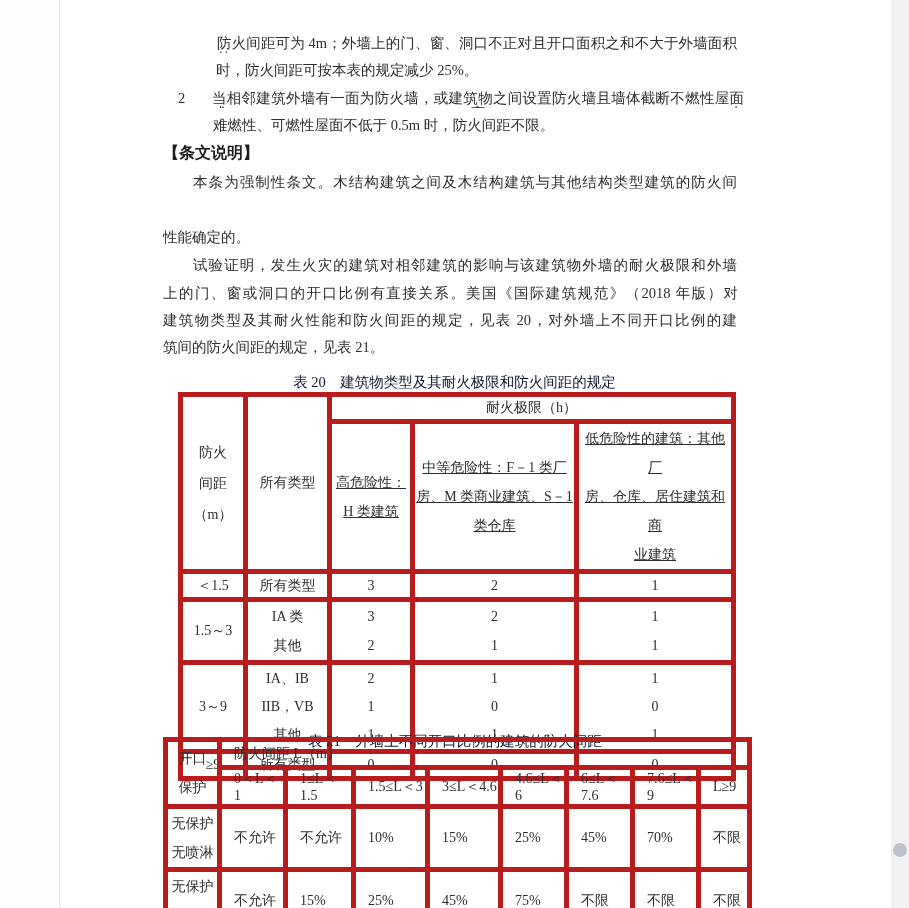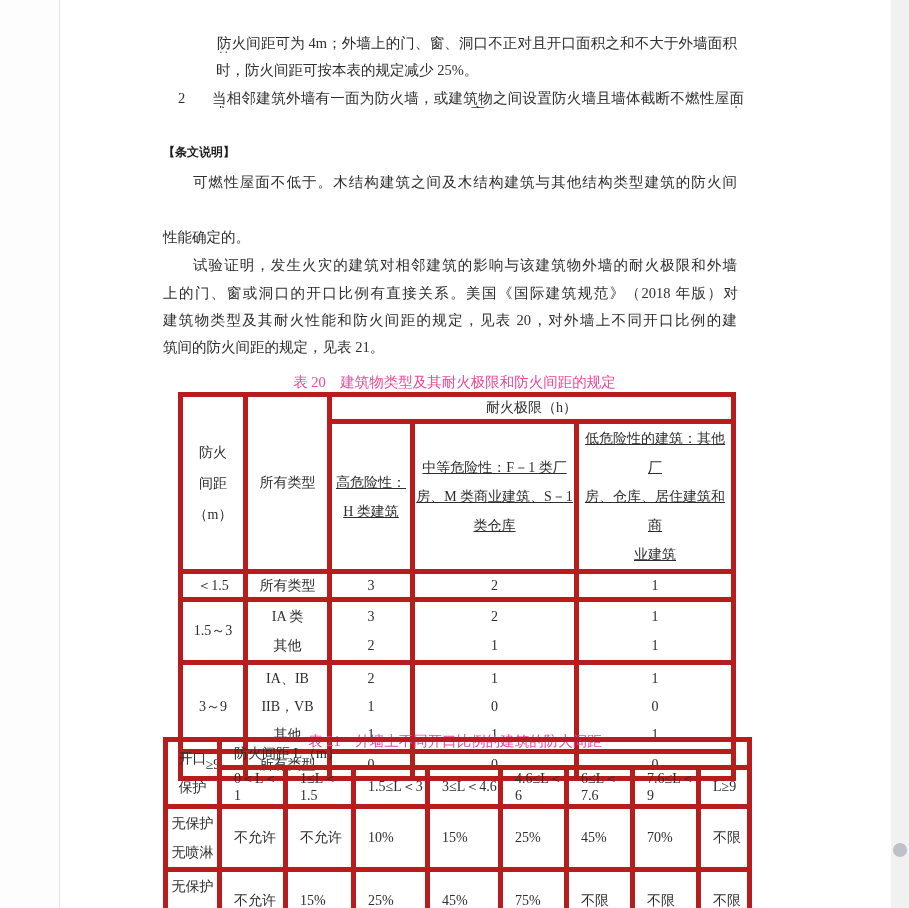--- a/index.html
+++ b/index.html
@@ -10,22 +10,22 @@
   
   .left-gutter { position:absolute; left:0; top:0; width:59px; height:908px; background:#fdfdfd; }
   .page-edge-line { position:absolute; left:59px; top:0; width:1px; height:908px; background:#e6e6e6; }
   .scroll-strip { position:absolute; left:891px; top:0; width:18px; height:908px; background:#f1f1f2; }
   .scroll-thumb { position:absolute; left:893px; top:843px; width:14px; height:14px;
     border-radius:50%; background:#bdc1c9; }
 
   
   .tline { position:absolute; white-space:nowrap; font-size:14.5px; line-height:15px; color:#2d2d2d;text-align:center; }
   .fill { white-space:normal; text-align:justify; text-align-last:justify; overflow:hidden; height:17px; }
-  .bold { font-weight:bold; font-size:12px; color:#1c1c1c; }
-  .caption { position:absolute; text-align:center; font-size:14.5px; color:#ec4899; }
+  .bold { font-weight:bold; font-size:16px; color:#1c1c1c; }
+  .caption { position:absolute; text-align:center; font-size:14.5px; color:#0f172a; }
 
   
   table { border-collapse:collapse; table-layout:fixed; position:absolute;
     font-size:14px; color:#2d2d2d; }
   th, td { border:5px solid #b91c1c; font-weight:normal; text-align:center; vertical-align:middle; padding:0; }
 
   .t20 { left:178px; top:392px; width:553px; border-bottom:2px solid #3f3f3f; }
   .t20 tr.h1 { height:27px; }
   .t20 tr.h2 { height:88px; }
   .t20 tr.r1 { height:28px; }
@@ -52,24 +52,25 @@
   <div class="left-gutter"></div>
   <div class="page-edge-line"></div>
   <div class="scroll-strip"></div>
   <div class="scroll-thumb"></div>
 
   <div class="tline fill" style="top:36px; left:217px; width:520px;">防火间距可为 4m；外墙上的门、窗、洞口不正对且开口面积之和不大于外墙面积的 10%</div>
   <div class="tline" style="top:63px; left:216px;">时，防火间距可按本表的规定减少 25%。</div>
 
   <div class="tline" style="top:91px; left:178px;">2</div>
   <div class="tline fill" style="top:91px; left:212px; width:532px;">当相邻建筑外墙有一面为防火墙，或建筑物之间设置防火墙且墙体截断不燃性屋面或高出</div>
+  <div class="tline" style="top:118px; left:213px;">难燃性、可燃性屋面不低于 0.5m 时，防火间距不限。</div>
 
   <div class="tline bold" style="top:145px; left:163px;">【条文说明】</div>
 
-  <div class="tline fill" style="top:175px; left:193px; width:544px;">可燃性屋面不低于。木结构建筑之间及木结构建筑与其他结构类型建筑的防火间</div>
+  <div class="tline fill" style="top:175px; left:193px; width:544px;">本条为强制性条文。木结构建筑之间及木结构建筑与其他结构类型建筑的防火间</div>
   <div class="tline" style="top:230px; left:163px;">性能确定的。</div>
 
   <div class="tline fill" style="top:258px; left:193px; width:544px;">试验证明，发生火灾的建筑对相邻建筑的影响与该建筑物外墙的耐火极限和外墙</div>
   <div class="tline fill" style="top:286px; left:163px; width:575px;">上的门、窗或洞口的开口比例有直接关系。美国《国际建筑规范》（2018 年版）对</div>
   <div class="tline fill" style="top:313px; left:163px; width:574px;">建筑物类型及其耐火性能和防火间距的规定，见表 20，对外墙上不同开口比例的建</div>
   <div class="tline" style="top:340px; left:163px;">筑间的防火间距的规定，见表 21。</div>
 
   <div class="caption" style="top:373px; left:178px; width:553px;">表 20　建筑物类型及其耐火极限和防火间距的规定</div>
   <table class="t20">
     <colgroup>

